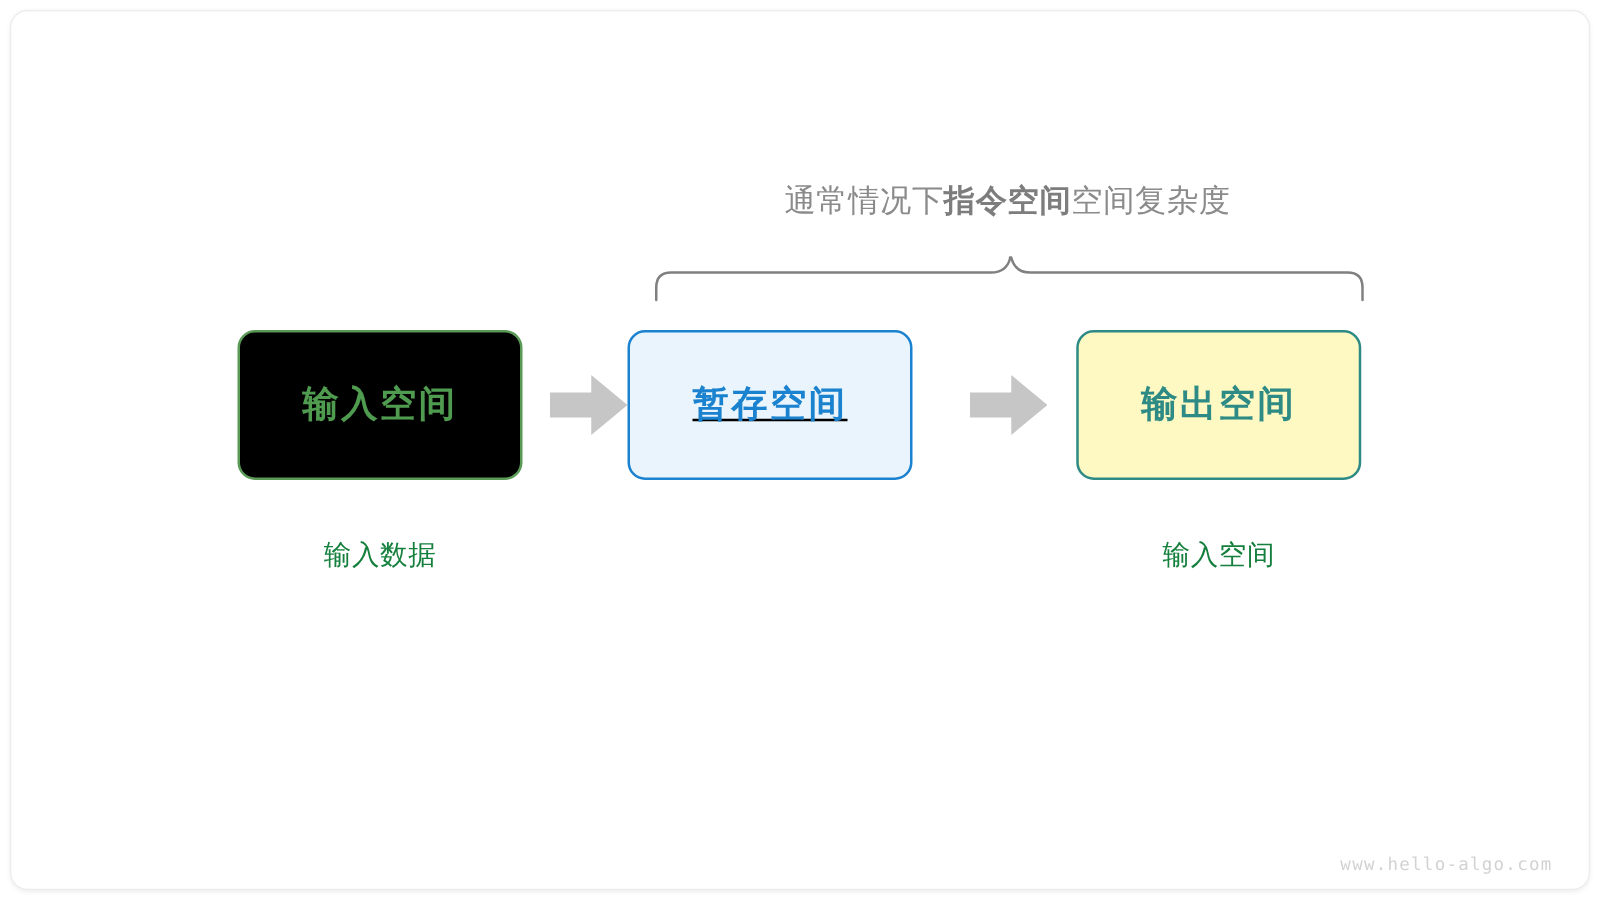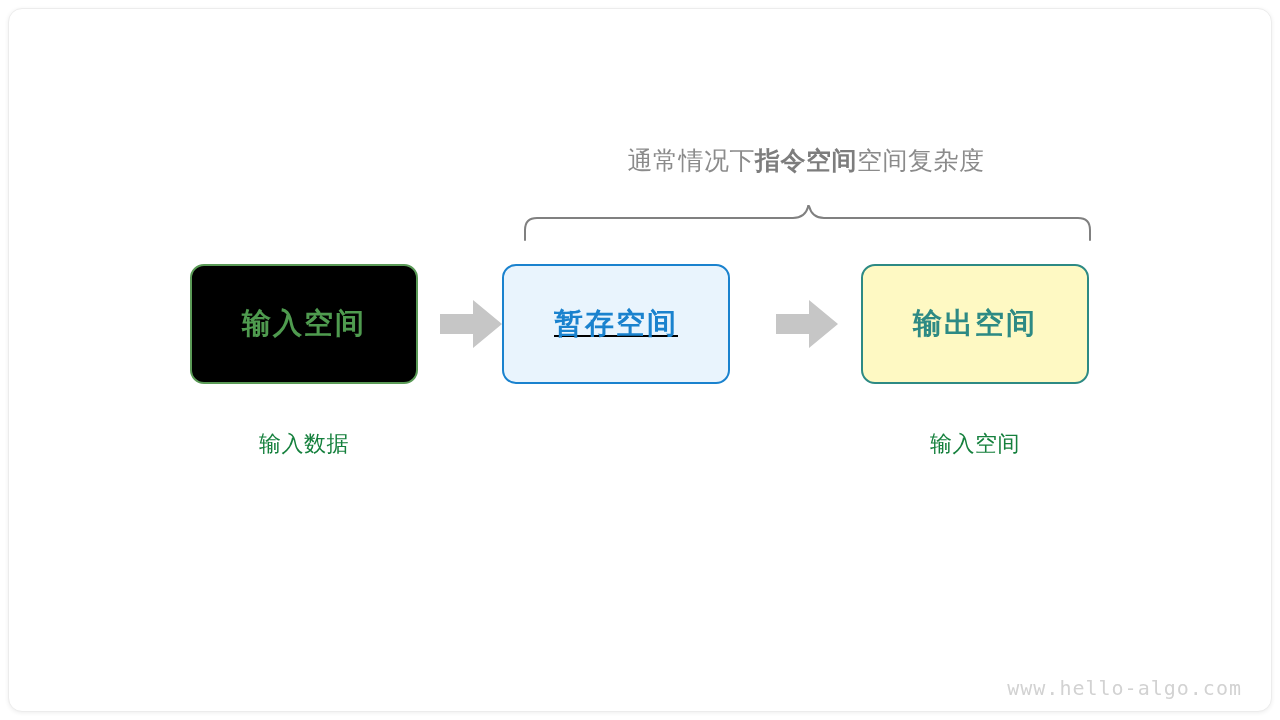--- a/index.html
+++ b/index.html
@@ -129,21 +129,21 @@
     letter-spacing: 0.5px;
     white-space: nowrap;
   }
 
   
   .watermark {
     position: absolute;
     right: 38px;
     bottom: 20px;
     font-family: "DejaVu Sans Mono", "Liberation Mono", monospace;
-    font-size: 20px;
+    font-size: 14px;
     color: #d2d2d2;
     letter-spacing: 1px;
   }
 </style>
 </head>
 <body>
 
 <div id="canvas">
 
   <div class="frame"></div>

